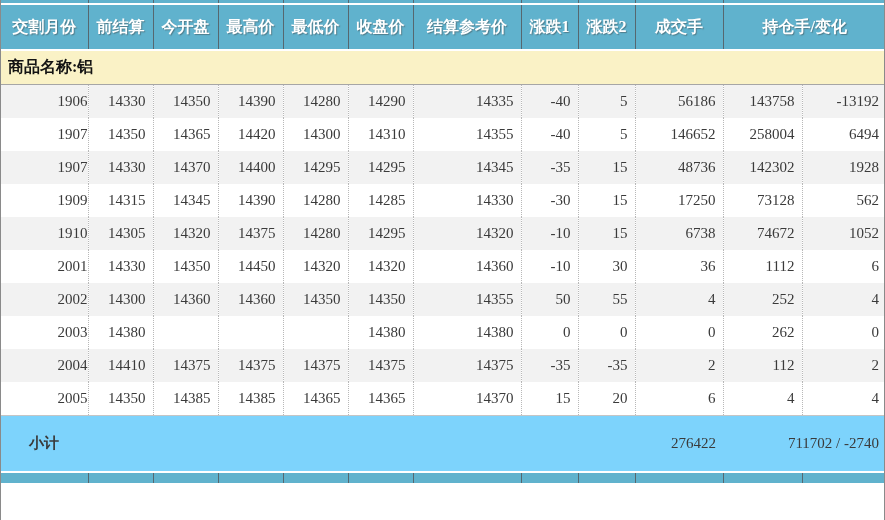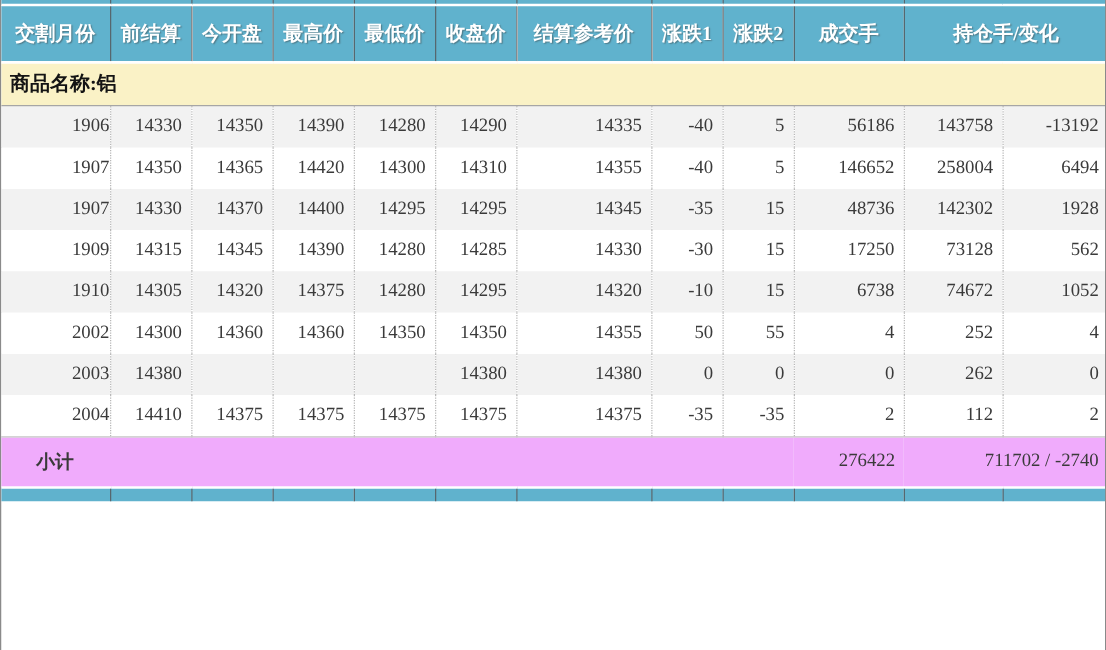--- a/index.html
+++ b/index.html
@@ -34,22 +34,22 @@
   tr.data td{
     height:33px;vertical-align:middle;text-align:right;padding:0 7px 0 0;
     border-right:1px dotted #b8b8b8;white-space:nowrap;overflow:hidden;
   }
   tr.data td:last-child{border-right:none;}
   tr.data td.month{text-align:right;padding:0;}
   tr.data:nth-child(even){background:#f2f2f2;}
   tr.data:nth-child(odd){background:#ffffff;}
   
   tr.subtotal td{
-    height:31px;background:#f0abfc;border-top:1px solid #c5c5c5;
-    vertical-align:middle;font-weight:bold;white-space:nowrap;padding:4px;
+    height:31px;background:#7dd3fc;border-top:1px solid #c5c5c5;
+    vertical-align:middle;font-weight:bold;white-space:nowrap;padding:12px;
   }
   tr.subtotal td.label{text-align:left;padding-left:28px;}
   tr.subtotal td.num{text-align:right;padding-right:7px;font-weight:normal;}
 </style>
 </head>
 <body>
 
 <div class="page">
   <table class="quotes">
     <colgroup>
@@ -164,20 +164,34 @@
       <td>14280</td>
       <td>14295</td>
       <td>14320</td>
       <td>-10</td>
       <td>15</td>
       <td>6738</td>
       <td>74672</td>
       <td>1052</td>
     </tr>
     <tr class="data">
+      <td class="month">2001</td>
+      <td>14330</td>
+      <td>14350</td>
+      <td>14450</td>
+      <td>14320</td>
+      <td>14320</td>
+      <td>14360</td>
+      <td>-10</td>
+      <td>30</td>
+      <td>36</td>
+      <td>1112</td>
+      <td>6</td>
+    </tr>
+    <tr class="data">
       <td class="month">2002</td>
       <td>14300</td>
       <td>14360</td>
       <td>14360</td>
       <td>14350</td>
       <td>14350</td>
       <td>14355</td>
       <td>50</td>
       <td>55</td>
       <td>4</td>
@@ -205,20 +219,34 @@
       <td>14375</td>
       <td>14375</td>
       <td>14375</td>
       <td>14375</td>
       <td>-35</td>
       <td>-35</td>
       <td>2</td>
       <td>112</td>
       <td>2</td>
     </tr>
+    <tr class="data">
+      <td class="month">2005</td>
+      <td>14350</td>
+      <td>14385</td>
+      <td>14385</td>
+      <td>14365</td>
+      <td>14365</td>
+      <td>14370</td>
+      <td>15</td>
+      <td>20</td>
+      <td>6</td>
+      <td>4</td>
+      <td>4</td>
+    </tr>
 
     <tr class="subtotal">
       <td class="label">小计</td>
       <td colspan="8"></td>
       <td class="num">276422</td>
       <td class="num" colspan="2">711702 / -2740</td>
     </tr>
 
     <tr class="strip-bottom">
       <td></td>

